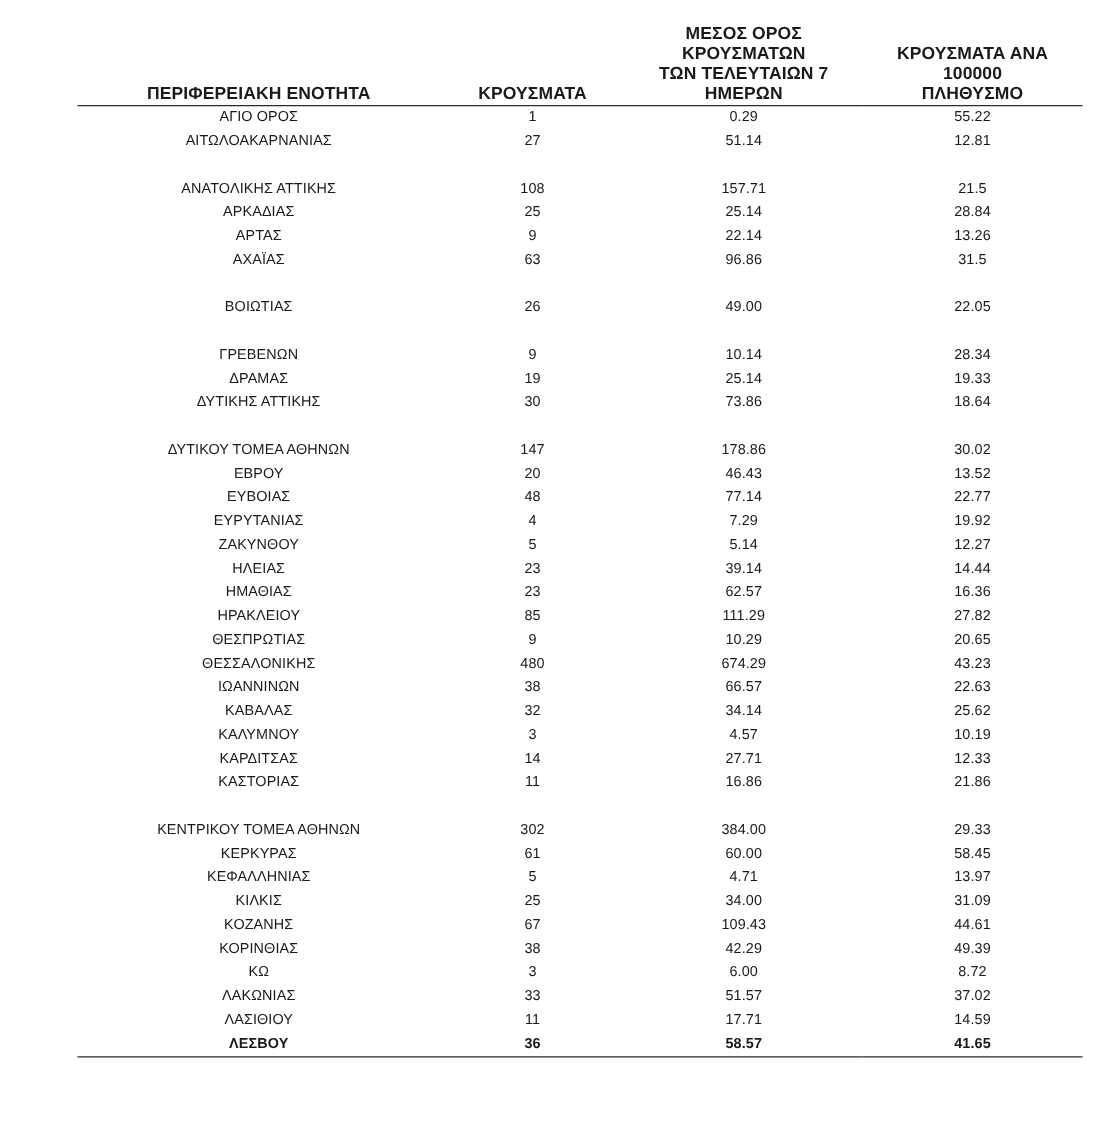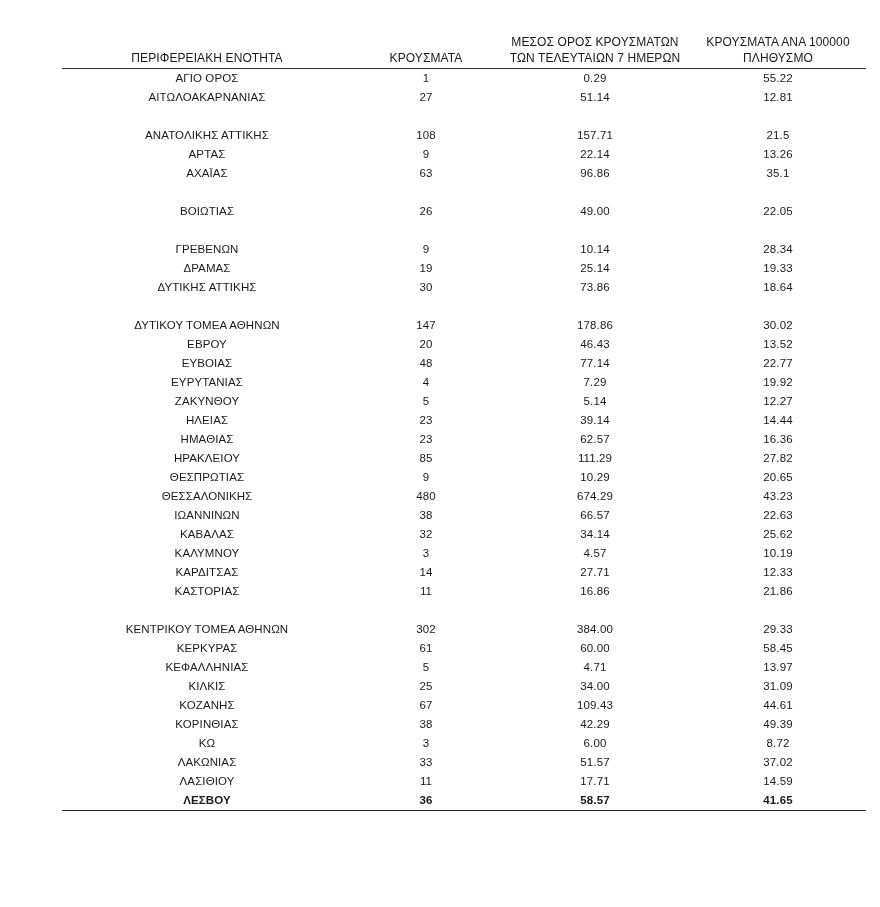--- a/index.html
+++ b/index.html
@@ -33,22 +33,22 @@
     table-layout: fixed;
     font-size: 11.5px;
   }
 
   table.data-table col.col-region  { width: 290px; }
   table.data-table col.col-cases   { width: 148px; }
   table.data-table col.col-avg     { width: 190px; }
   table.data-table col.col-per100k { width: 176px; }
 
   thead th {
-    font-weight: normal;
-    font-size: 12px;
+    font-weight: bold;
+    font-size: 14px;
     text-align: center;
     vertical-align: bottom;
     padding: 0 2px 2px 2px;
     line-height: 16px;
     letter-spacing: 0.1px;
     height: 48px;
     border-bottom: 1.6px solid #2b2b2b;
     color: #1a1a1a;
     white-space: pre-line;
   }
@@ -121,30 +121,36 @@
           <td class="cell-num"></td>
           <td class="cell-num"></td>
         </tr>
         <tr class="data-row">
           <td class="cell-region">ΑΝΑΤΟΛΙΚΗΣ ΑΤΤΙΚΗΣ</td>
           <td class="cell-num">108</td>
           <td class="cell-num">157.71</td>
           <td class="cell-num">21.5</td>
         </tr>
         <tr class="data-row">
+          <td class="cell-region">ΑΡΚΑΔΙΑΣ</td>
+          <td class="cell-num">25</td>
+          <td class="cell-num">25.14</td>
+          <td class="cell-num">28.84</td>
+        </tr>
+        <tr class="data-row">
           <td class="cell-region">ΑΡΤΑΣ</td>
           <td class="cell-num">9</td>
           <td class="cell-num">22.14</td>
           <td class="cell-num">13.26</td>
         </tr>
         <tr class="data-row">
           <td class="cell-region">ΑΧΑΪΑΣ</td>
           <td class="cell-num">63</td>
           <td class="cell-num">96.86</td>
-          <td class="cell-num">35.1</td>
+          <td class="cell-num">31.5</td>
         </tr>
         <tr class="spacer-row">
           <td class="cell-region"></td>
           <td class="cell-num"></td>
           <td class="cell-num"></td>
           <td class="cell-num"></td>
         </tr>
         <tr class="data-row">
           <td class="cell-region">ΒΟΙΩΤΙΑΣ</td>
           <td class="cell-num">26</td>

